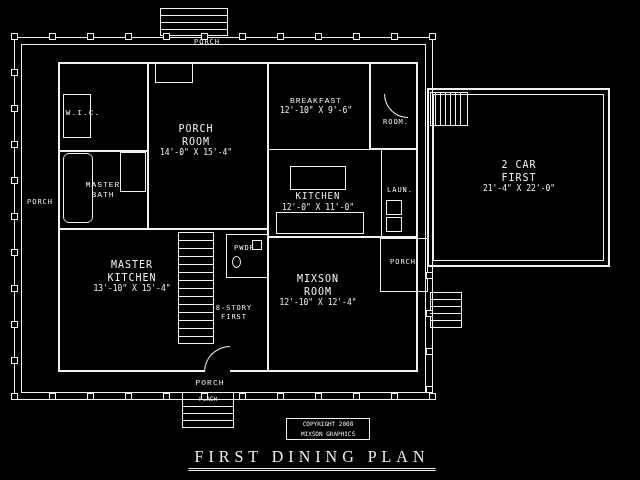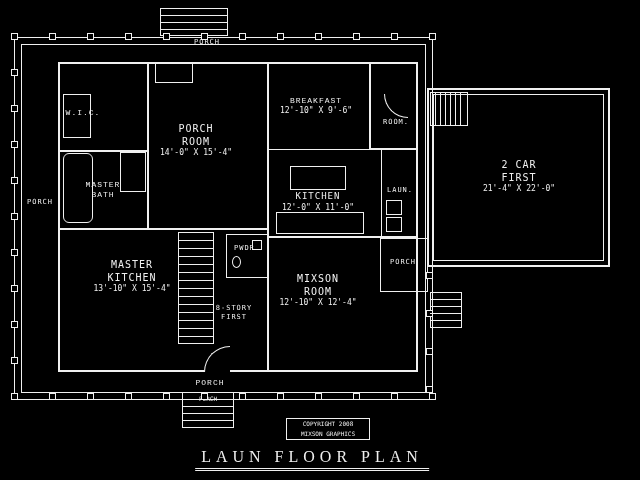--- a/index.html
+++ b/index.html
@@ -124,21 +124,21 @@
   </div>
 
   <div class="label s8" style="left:210px;top:378px;">PORCH</div>
   <div class="label s6" style="left:208px;top:395px;">PORCH</div>
 
   <div class="copy">
     <div>COPYRIGHT 2008</div>
     <div>MIXSON GRAPHICS</div>
   </div>
 
-  <div class="title">LAUN FLOOR PLAN</div>
+  <div class="title">FIRST DINING PLAN</div>
 <div style="position: absolute; left: 11px; top: 33px; width: 7px; height: 7px; border: 1px solid rgb(240, 240, 240); background: rgb(0, 0, 0); box-sizing: border-box;"></div>
     <div style="position: absolute; left: 11px; top: 393px; width: 7px; height: 7px; border: 1px solid rgb(240, 240, 240); background: rgb(0, 0, 0); box-sizing: border-box;"></div>
     <div style="position: absolute; left: 49px; top: 33px; width: 7px; height: 7px; border: 1px solid rgb(240, 240, 240); background: rgb(0, 0, 0); box-sizing: border-box;"></div>
     <div style="position: absolute; left: 49px; top: 393px; width: 7px; height: 7px; border: 1px solid rgb(240, 240, 240); background: rgb(0, 0, 0); box-sizing: border-box;"></div>
     <div style="position: absolute; left: 87px; top: 33px; width: 7px; height: 7px; border: 1px solid rgb(240, 240, 240); background: rgb(0, 0, 0); box-sizing: border-box;"></div>
     <div style="position: absolute; left: 87px; top: 393px; width: 7px; height: 7px; border: 1px solid rgb(240, 240, 240); background: rgb(0, 0, 0); box-sizing: border-box;"></div>
     <div style="position: absolute; left: 125px; top: 33px; width: 7px; height: 7px; border: 1px solid rgb(240, 240, 240); background: rgb(0, 0, 0); box-sizing: border-box;"></div>
     <div style="position: absolute; left: 125px; top: 393px; width: 7px; height: 7px; border: 1px solid rgb(240, 240, 240); background: rgb(0, 0, 0); box-sizing: border-box;"></div>
     <div style="position: absolute; left: 163px; top: 33px; width: 7px; height: 7px; border: 1px solid rgb(240, 240, 240); background: rgb(0, 0, 0); box-sizing: border-box;"></div>
     <div style="position: absolute; left: 163px; top: 393px; width: 7px; height: 7px; border: 1px solid rgb(240, 240, 240); background: rgb(0, 0, 0); box-sizing: border-box;"></div>

